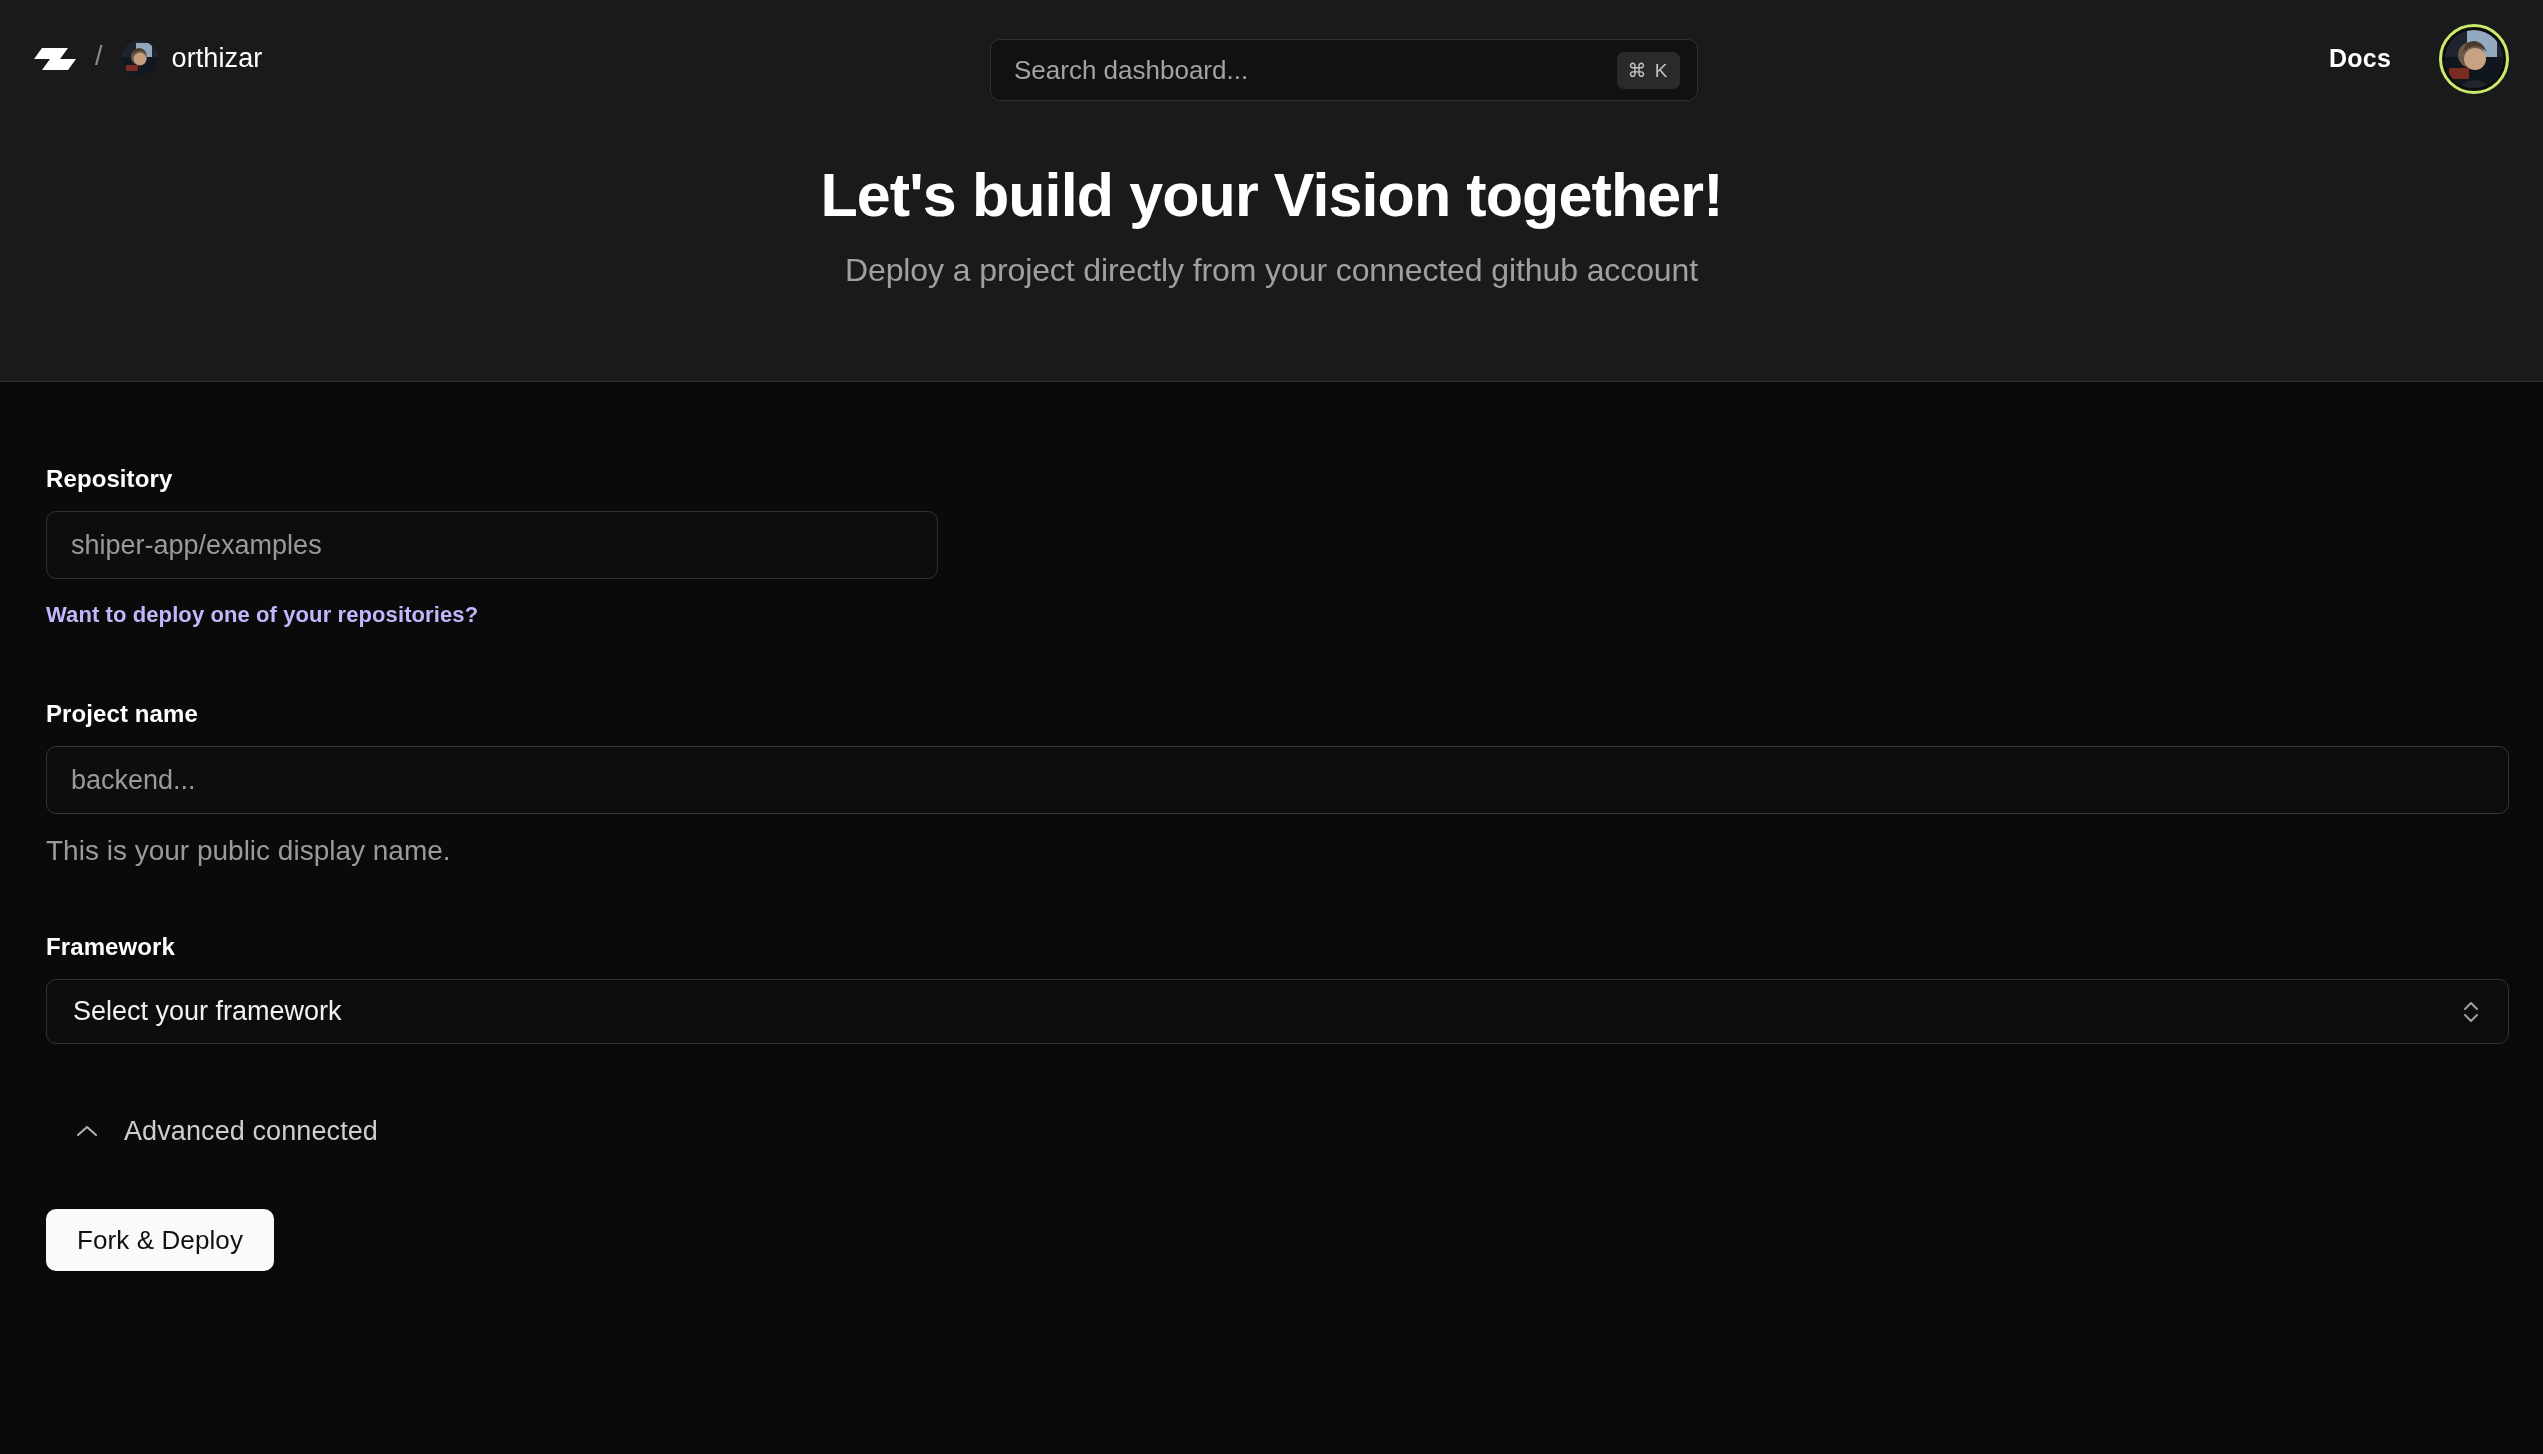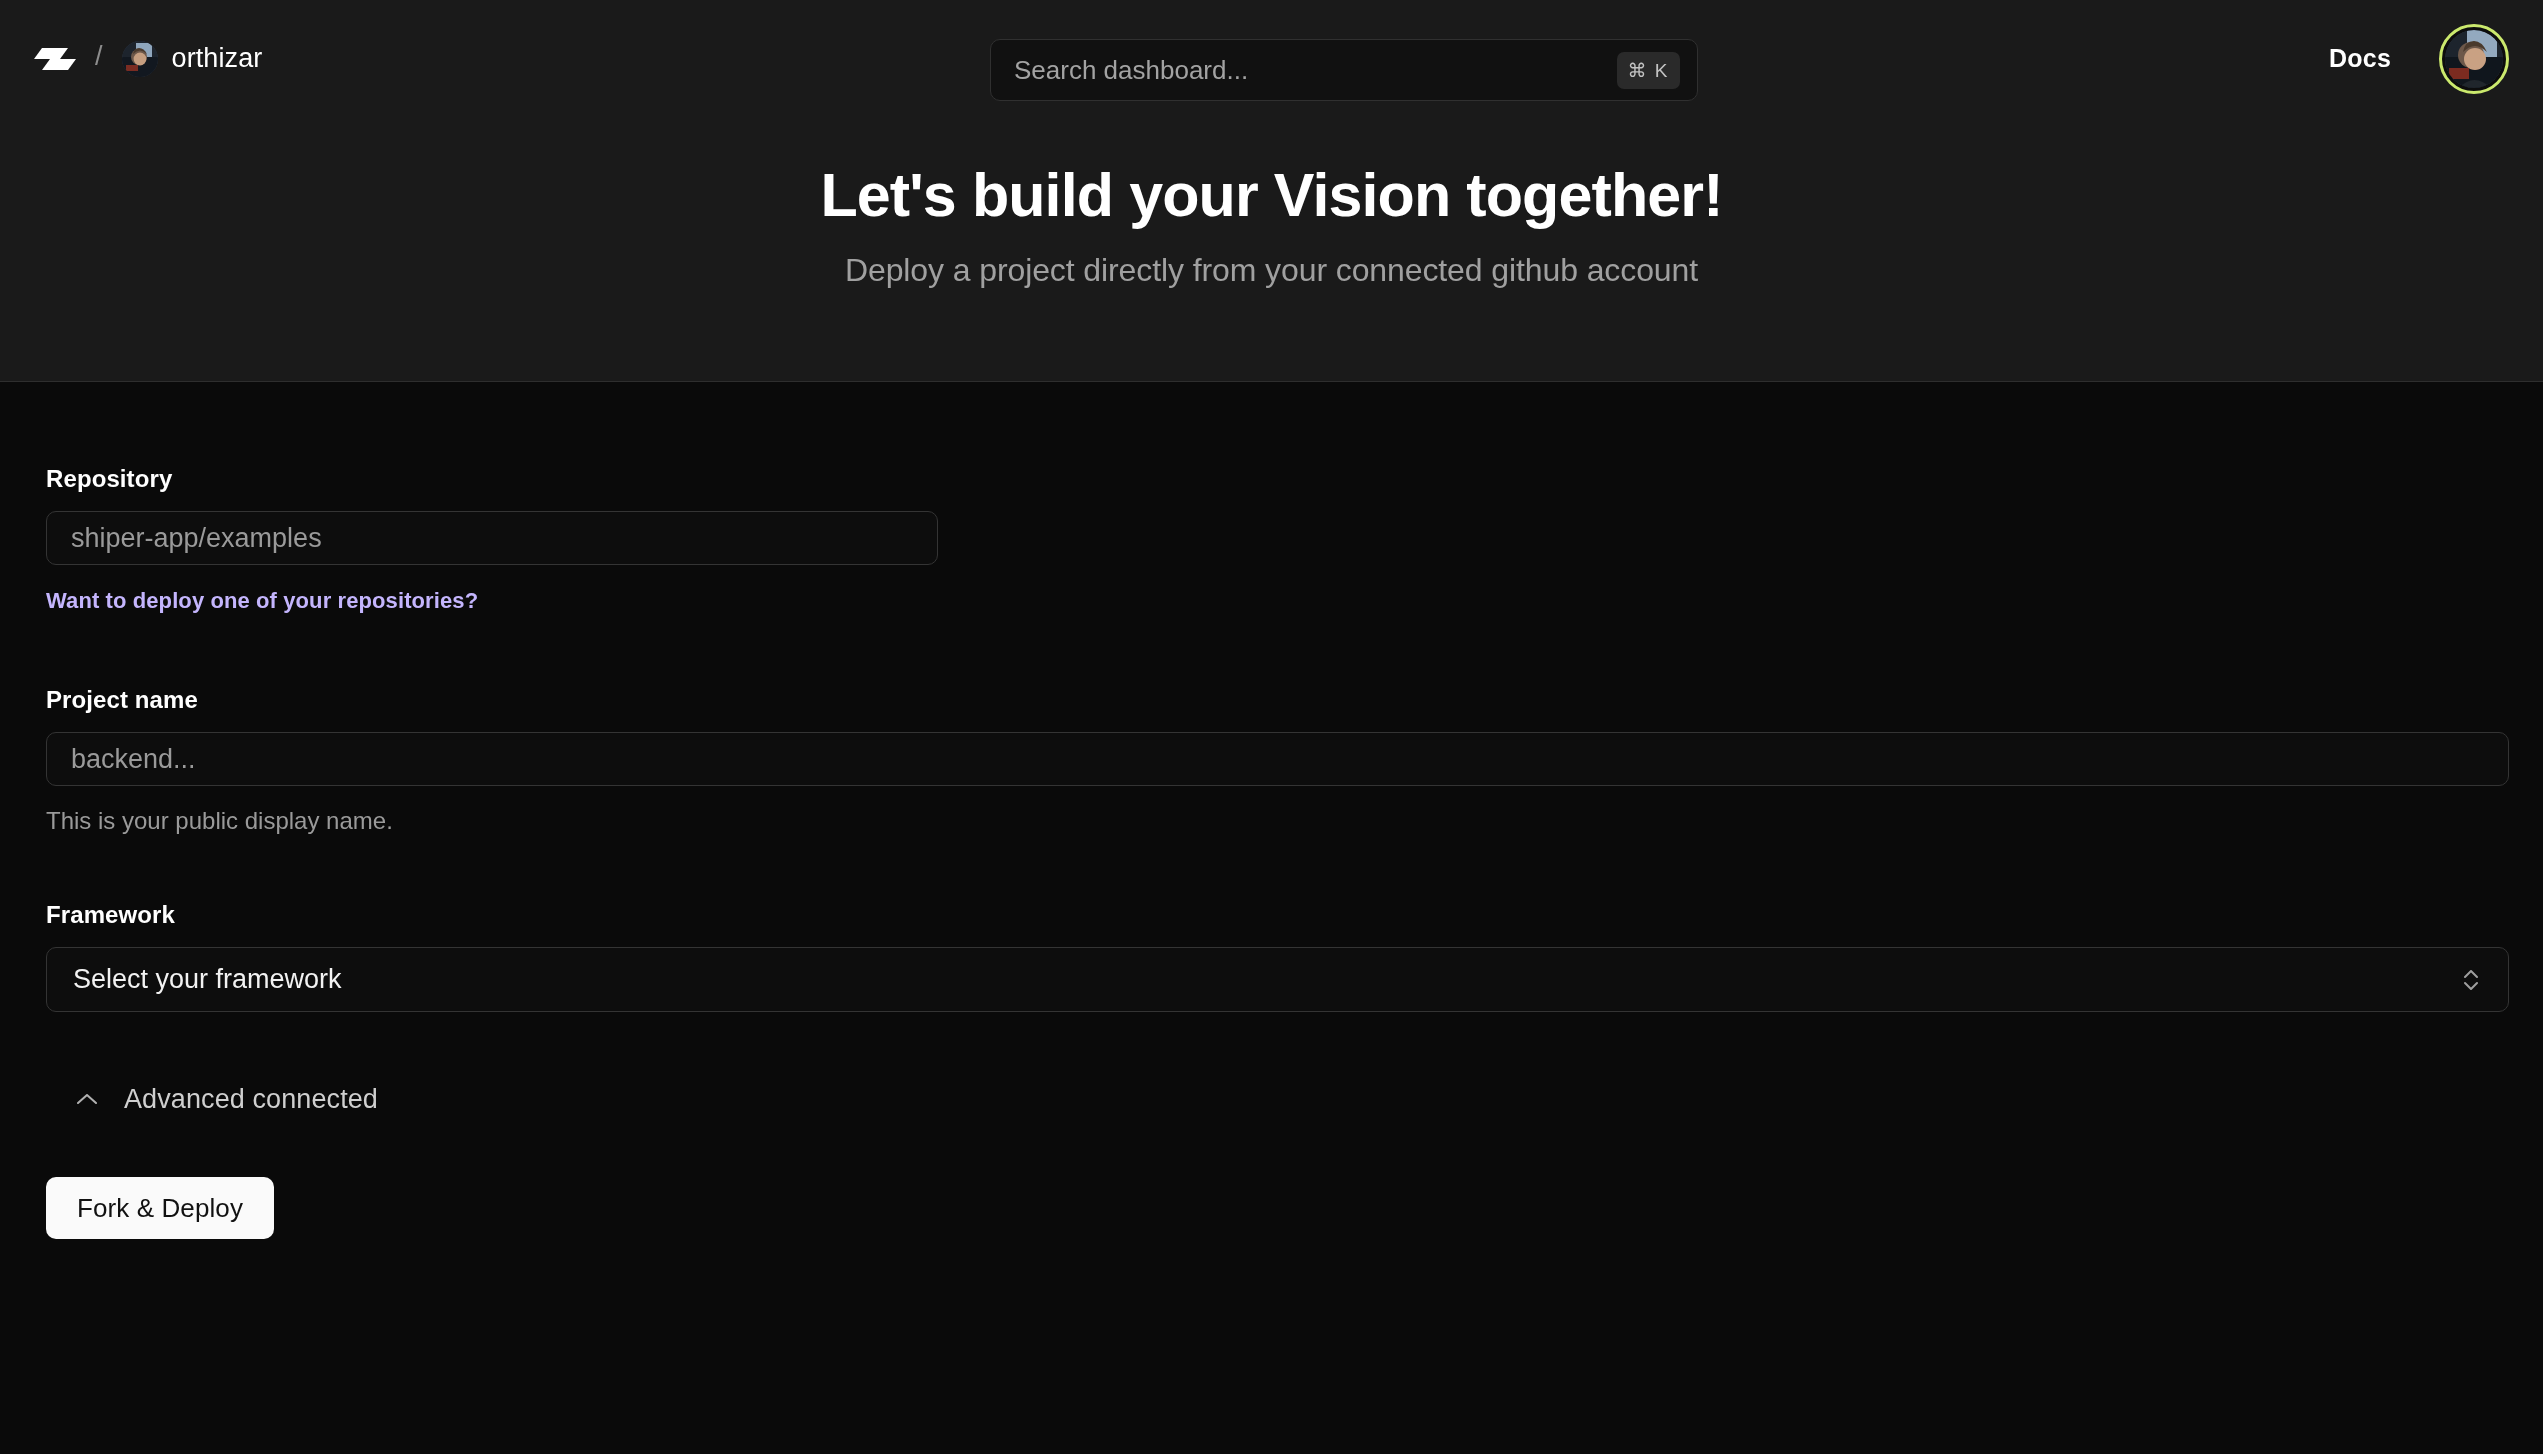--- a/index.html
+++ b/index.html
@@ -179,21 +179,21 @@
   .field-label {
     color: #ffffff;
     font-size: 24px;
     font-weight: 700;
     letter-spacing: 0.1px;
     display: block;
   }
 
   .text-input {
     margin-top: 18px;
-    height: 54px;
+    height: 68px;
     background: #0d0d0d;
     border: 1px solid #343434;
     border-radius: 10px;
     display: flex;
     align-items: center;
     padding: 0 24px;
     color: #9a9a9a;
     font-size: 27px;
     font-weight: 400;
     cursor: text;
@@ -206,21 +206,21 @@
     margin-top: 23px;
     color: #c4b5fd;
     font-size: 22px;
     font-weight: 700;
     letter-spacing: 0.1px;
   }
 
   .helper-muted {
     margin-top: 21px;
     color: #9a9a9a;
-    font-size: 24px;
+    font-size: 28px;
     font-weight: 400;
   }
 
   .gap-after-repo { height: 72px; }
   .gap-after-name { height: 66px; }
 
   .select-box {
     margin-top: 18px;
     height: 65px;
     background: #0d0d0d;

